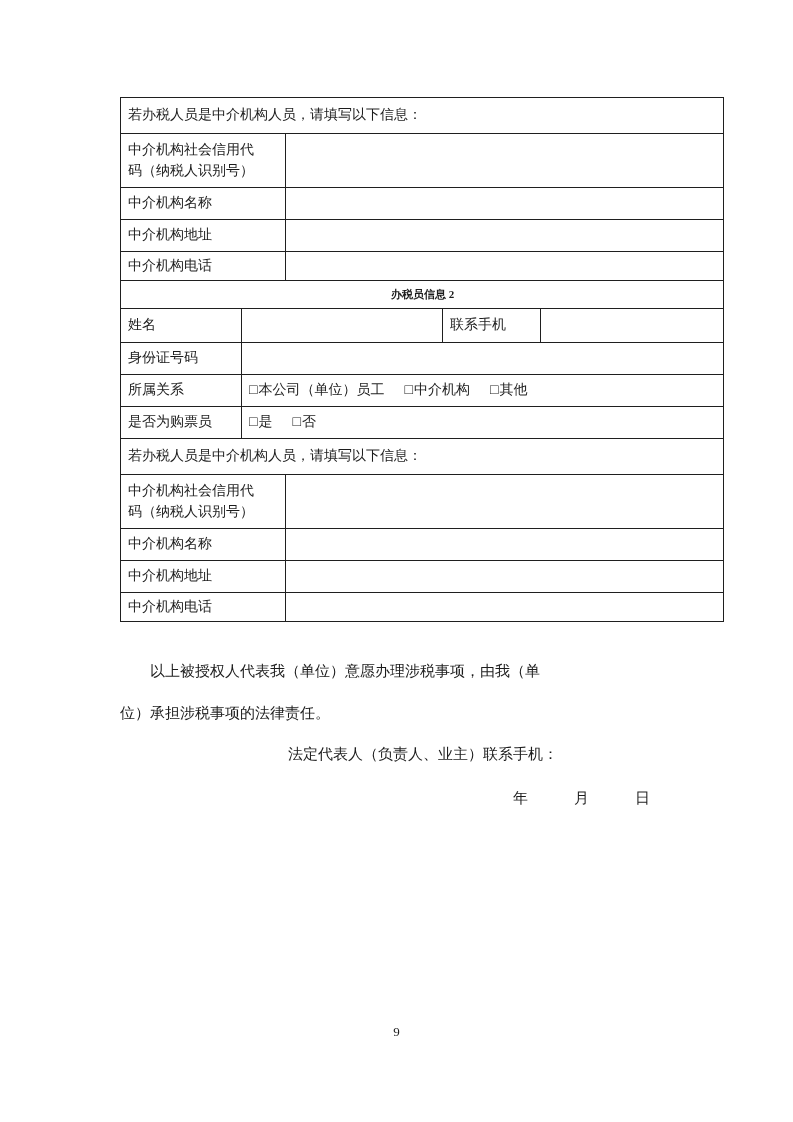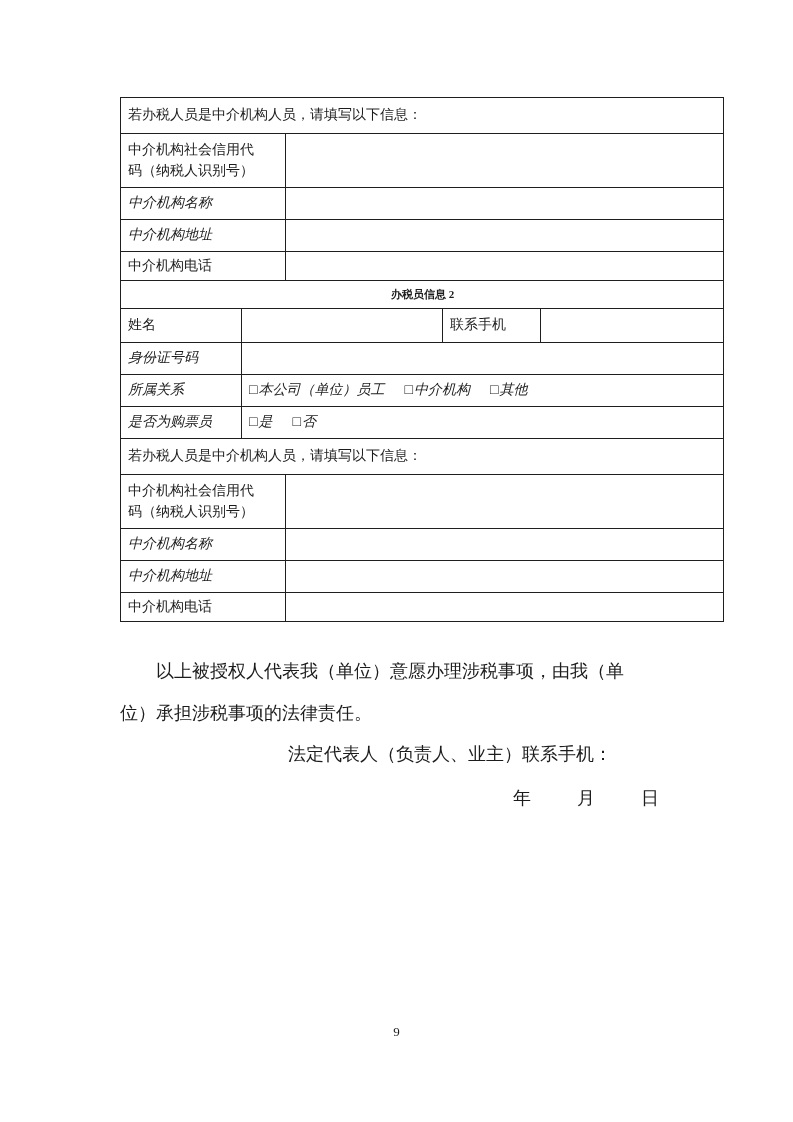--- a/index.html
+++ b/index.html
@@ -19,38 +19,38 @@
     font-size:14px;
   }
   table.form td {
     border:1px solid #1f1f1f;
     padding:2px 6px 2px 7px;
     vertical-align:middle;
     line-height:1.45;
     overflow:hidden;
   }
   tr.h29 { height:29px;padding-left:48px; }
-  tr.h32 { height:32px;font-style:italic; }
+  tr.h32 { height:32px; }
   tr.h34 { height:34px; }
   tr.h36 { height:36px; }
   tr.h54 { height:54px; }
   tr.h28 { height:28px; }
   td.header-cell {
     text-align:center;
     font-weight:bold;
     font-size:11px;
     padding:2px;
   }
   td.prewrap { white-space:pre-line; }
   .opts { display:flex; align-items:center; gap:20px; }
   .opt  { display:flex; align-items:center; gap:1px; white-space:nowrap; }
   .cb   { font-size:14px; line-height:1; }
   .declaration {
     position:absolute; left:120px; top:650px; width:548px;
-    font-size:18px;
+    font-size:15px;
   }
   .decl-body {
     margin:0;
     white-space:pre-line;
     text-indent:2em;
     line-height:42px;
   }
   .signature {
     margin:8px 0 0 168px;
     line-height:24px;

